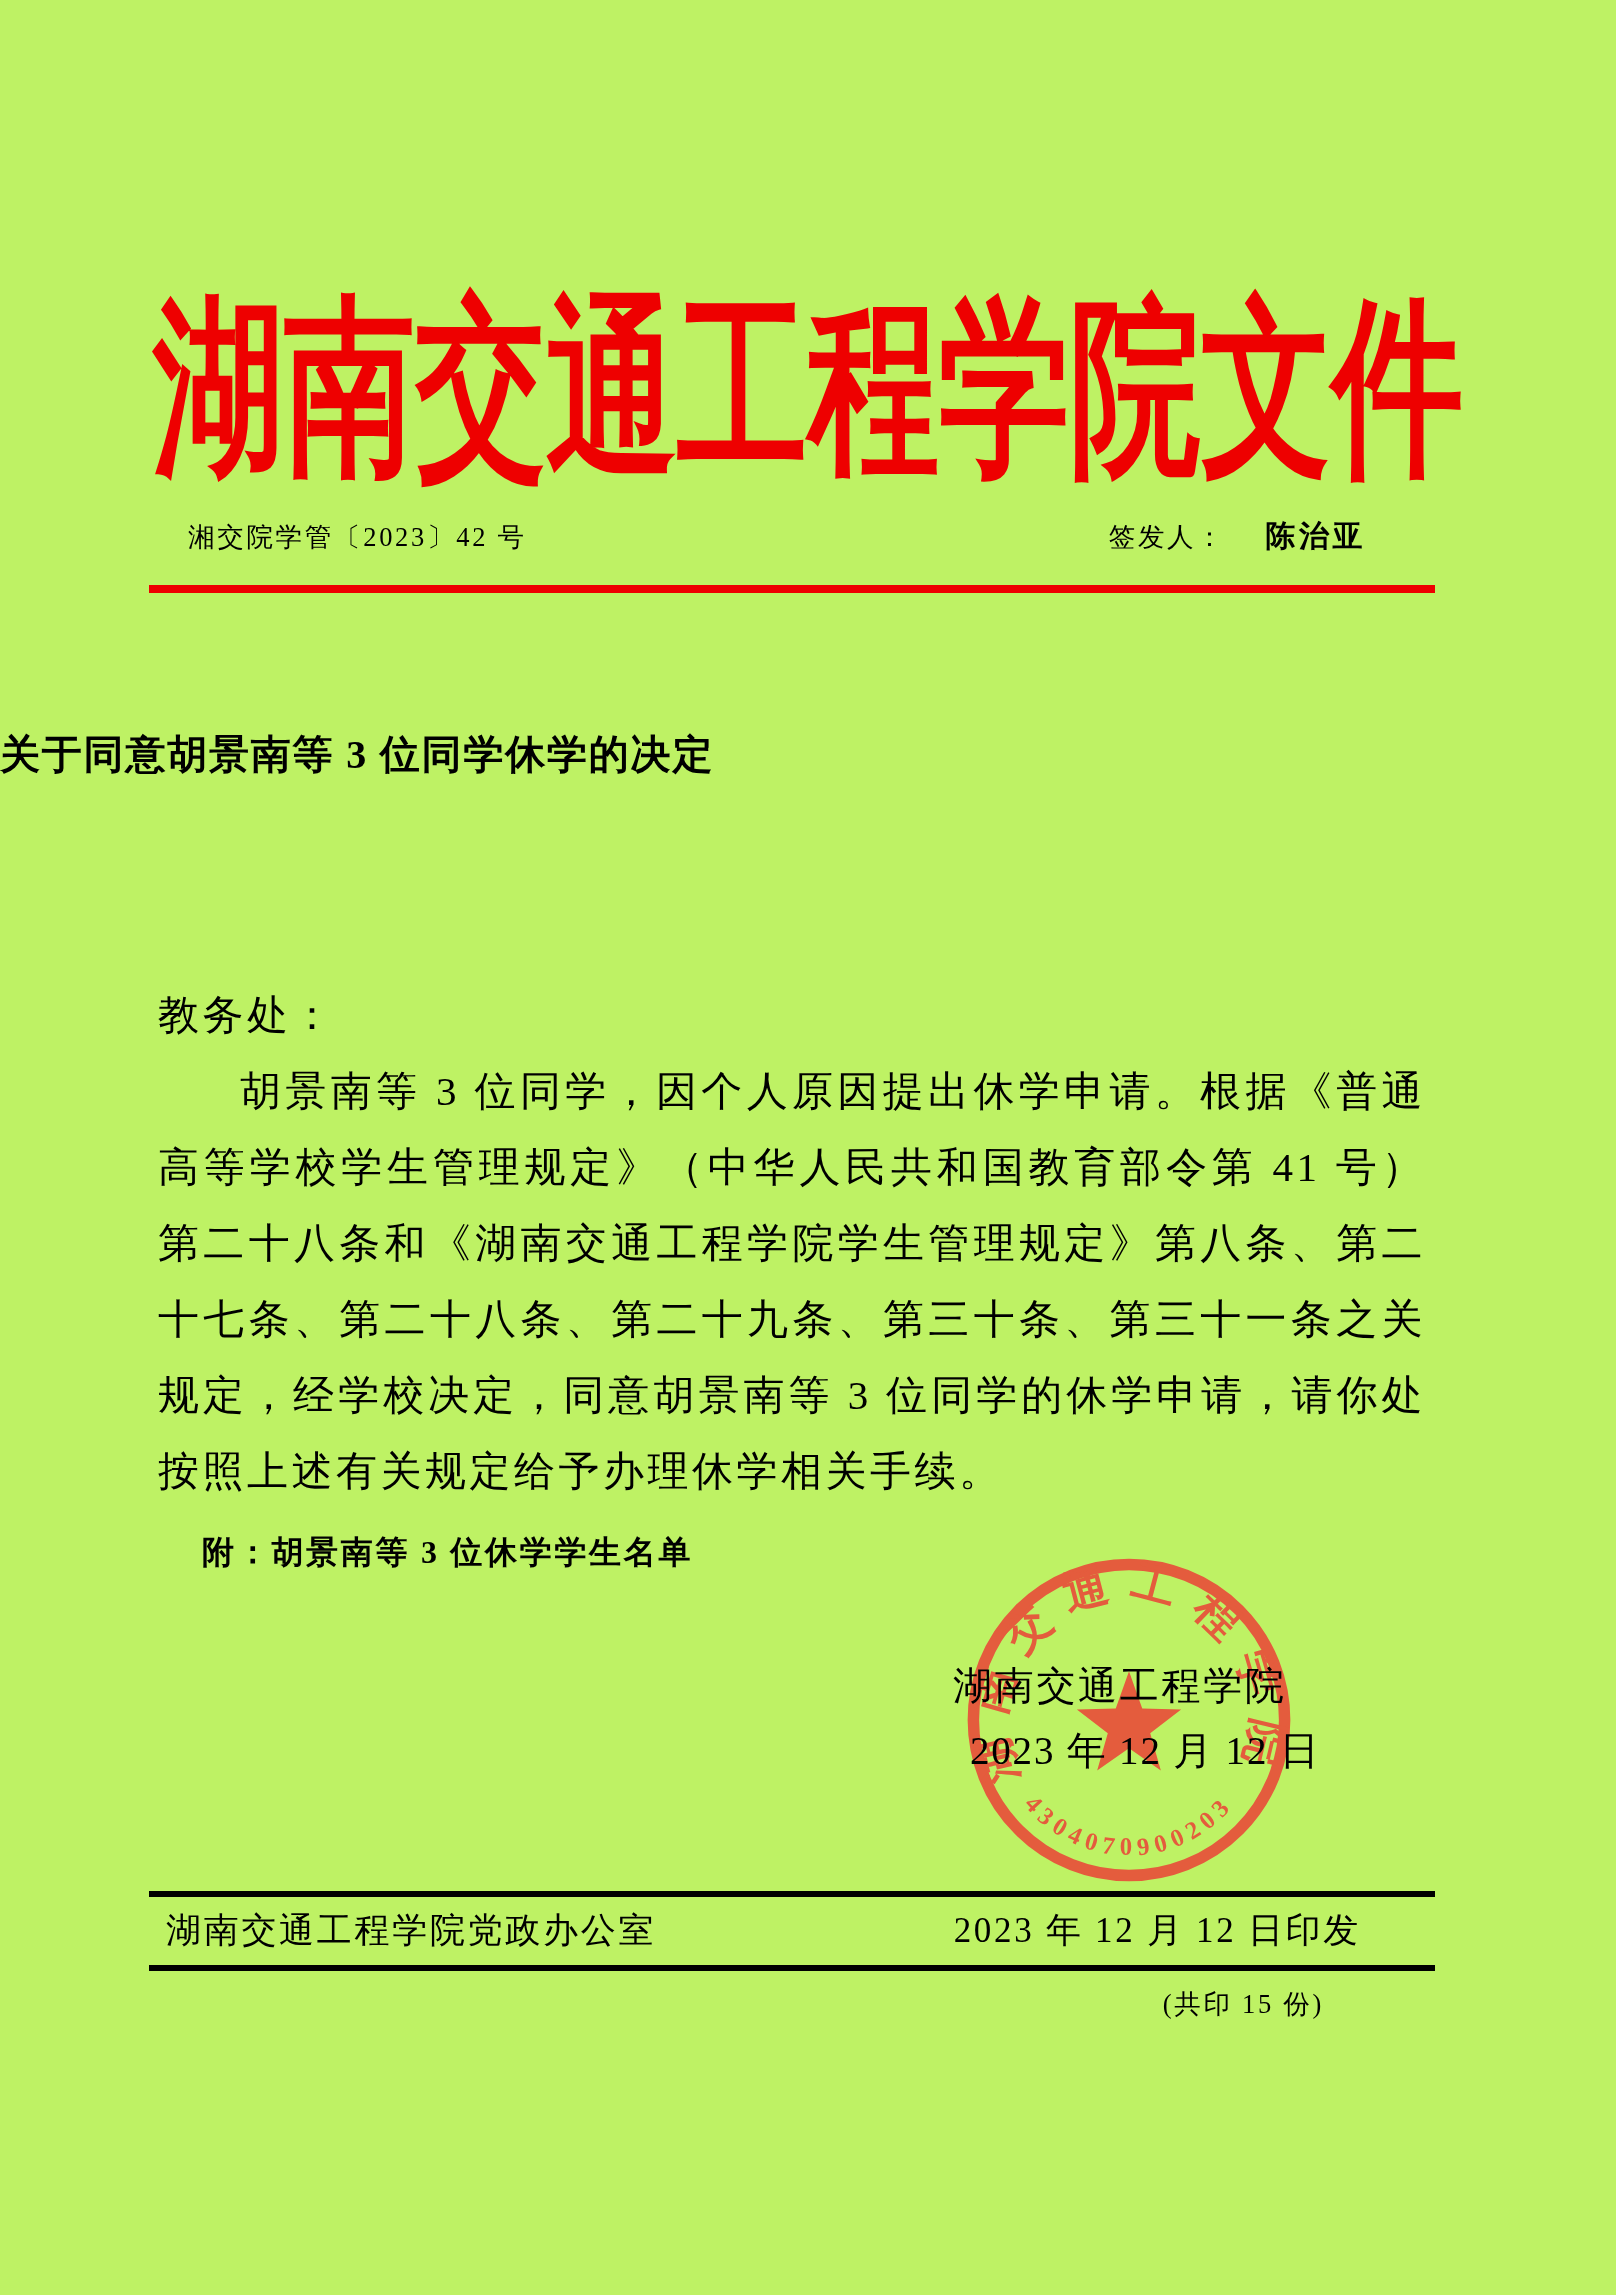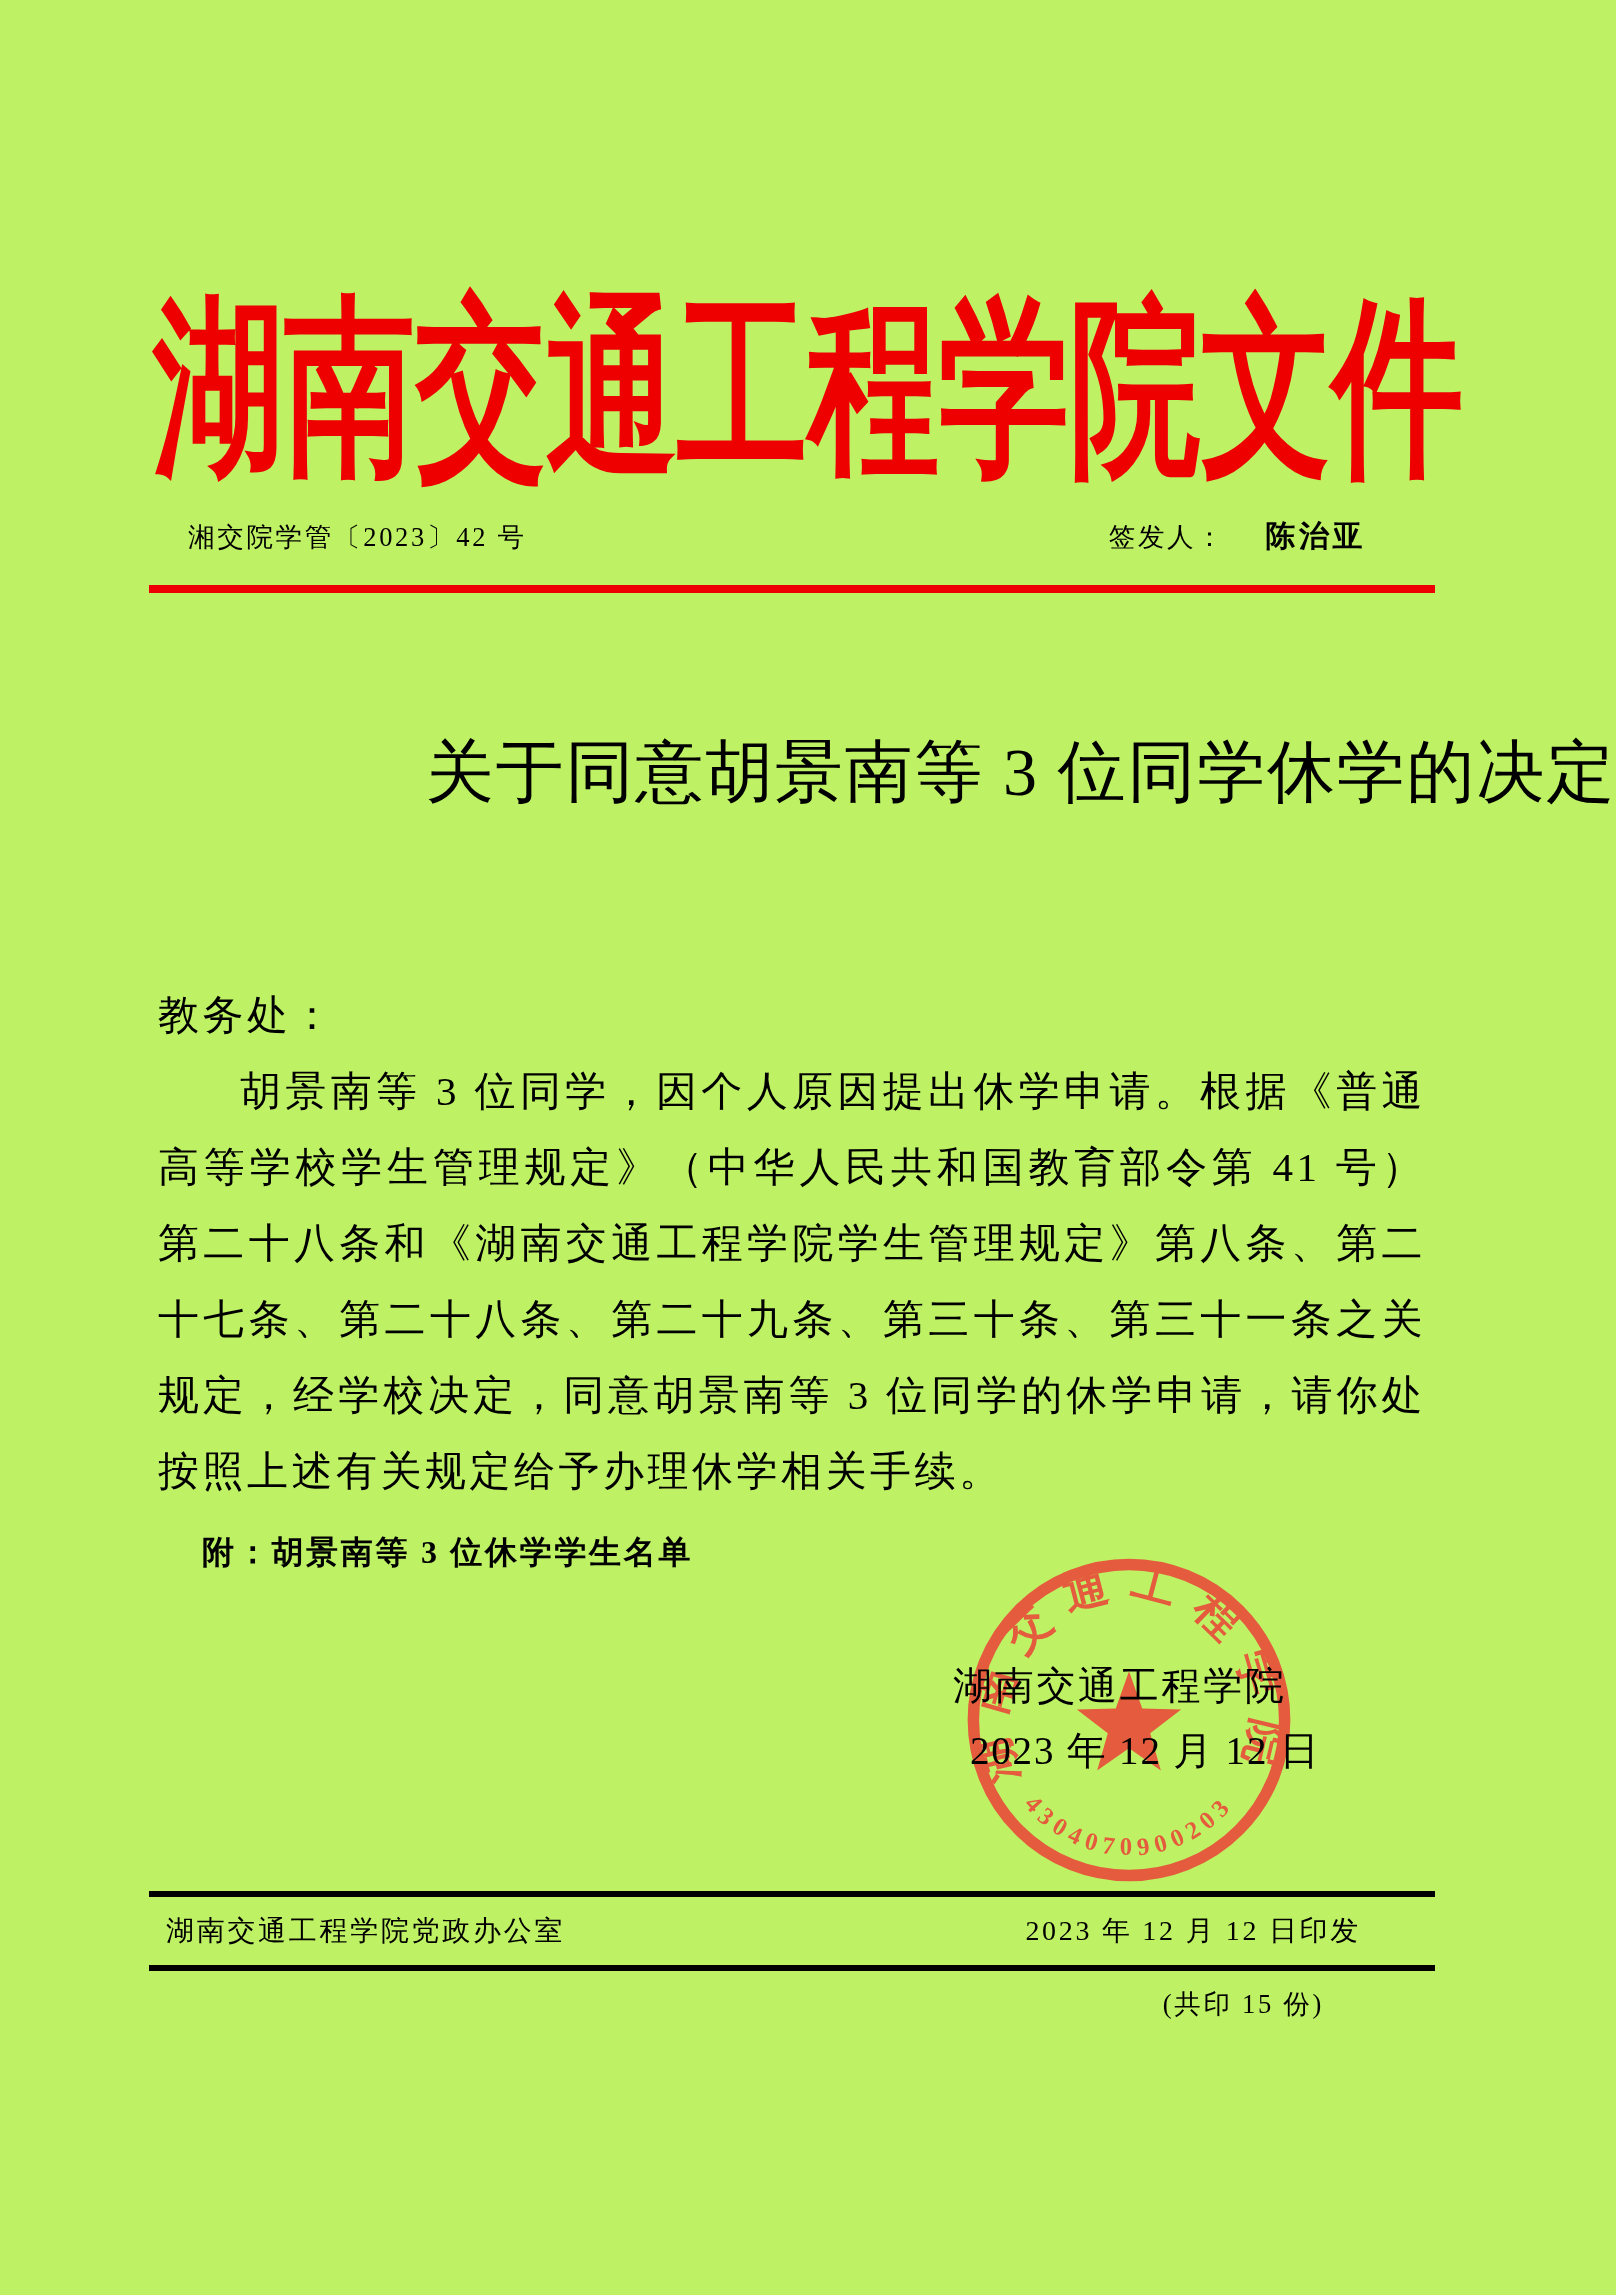--- a/index.html
+++ b/index.html
@@ -27,21 +27,21 @@
     letter-spacing:2.7px;
   }
   .issuer-name{font-weight:bold;font-size:30px;letter-spacing:3.5px;padding-left:40px;}
   .red-rule{
     position:absolute;top:585px;left:149px;width:1286px;height:8px;
     background:#ee0000;
   }
   
   .subject{
     position:absolute;top:727px;left:0;width:100%;
-    text-align:right;font-size:68px;font-weight:normal;
+    text-align:left;font-size:40px;font-weight:bold;
     letter-spacing:1.8px;white-space:nowrap;
   }
   
   .body-block{
     position:absolute;left:158px;top:977px;width:1268px;
     font-size:41px;letter-spacing:3.5px;
   }
   .bline{height:76px;line-height:53px;padding-top:12.4px;box-sizing:border-box;white-space:nowrap;}
   .fill{white-space:normal;text-align:justify;text-align-last:justify;}
   .indent{text-indent:2em;}
@@ -63,21 +63,21 @@
     position:absolute;left:970px;top:1724px;
     font-size:39px;letter-spacing:1.8px;z-index:5;
   }
   
   .footer-rule{position:absolute;left:149px;width:1286px;height:6.2px;background:#000;}
   .fr1{top:1891px;}
   .fr2{top:1965px;}
   .footer-row{
     position:absolute;left:166px;right:255px;top:1906px;
     display:flex;justify-content:space-between;align-items:baseline;
-    font-size:28px;letter-spacing:2.7px;line-height:50px;gap:36px;
+    font-size:35px;letter-spacing:2.7px;line-height:50px;gap:36px;
   }
   .copies{
     position:absolute;right:292px;top:1986px;
     font-size:26.5px;letter-spacing:2.7px;
   }
   .seal-text{fill:#e8503a;font-family:"Liberation Serif","DejaVu Serif",serif;font-weight:bold;}
 </style>
 </head>
 <body>
 

